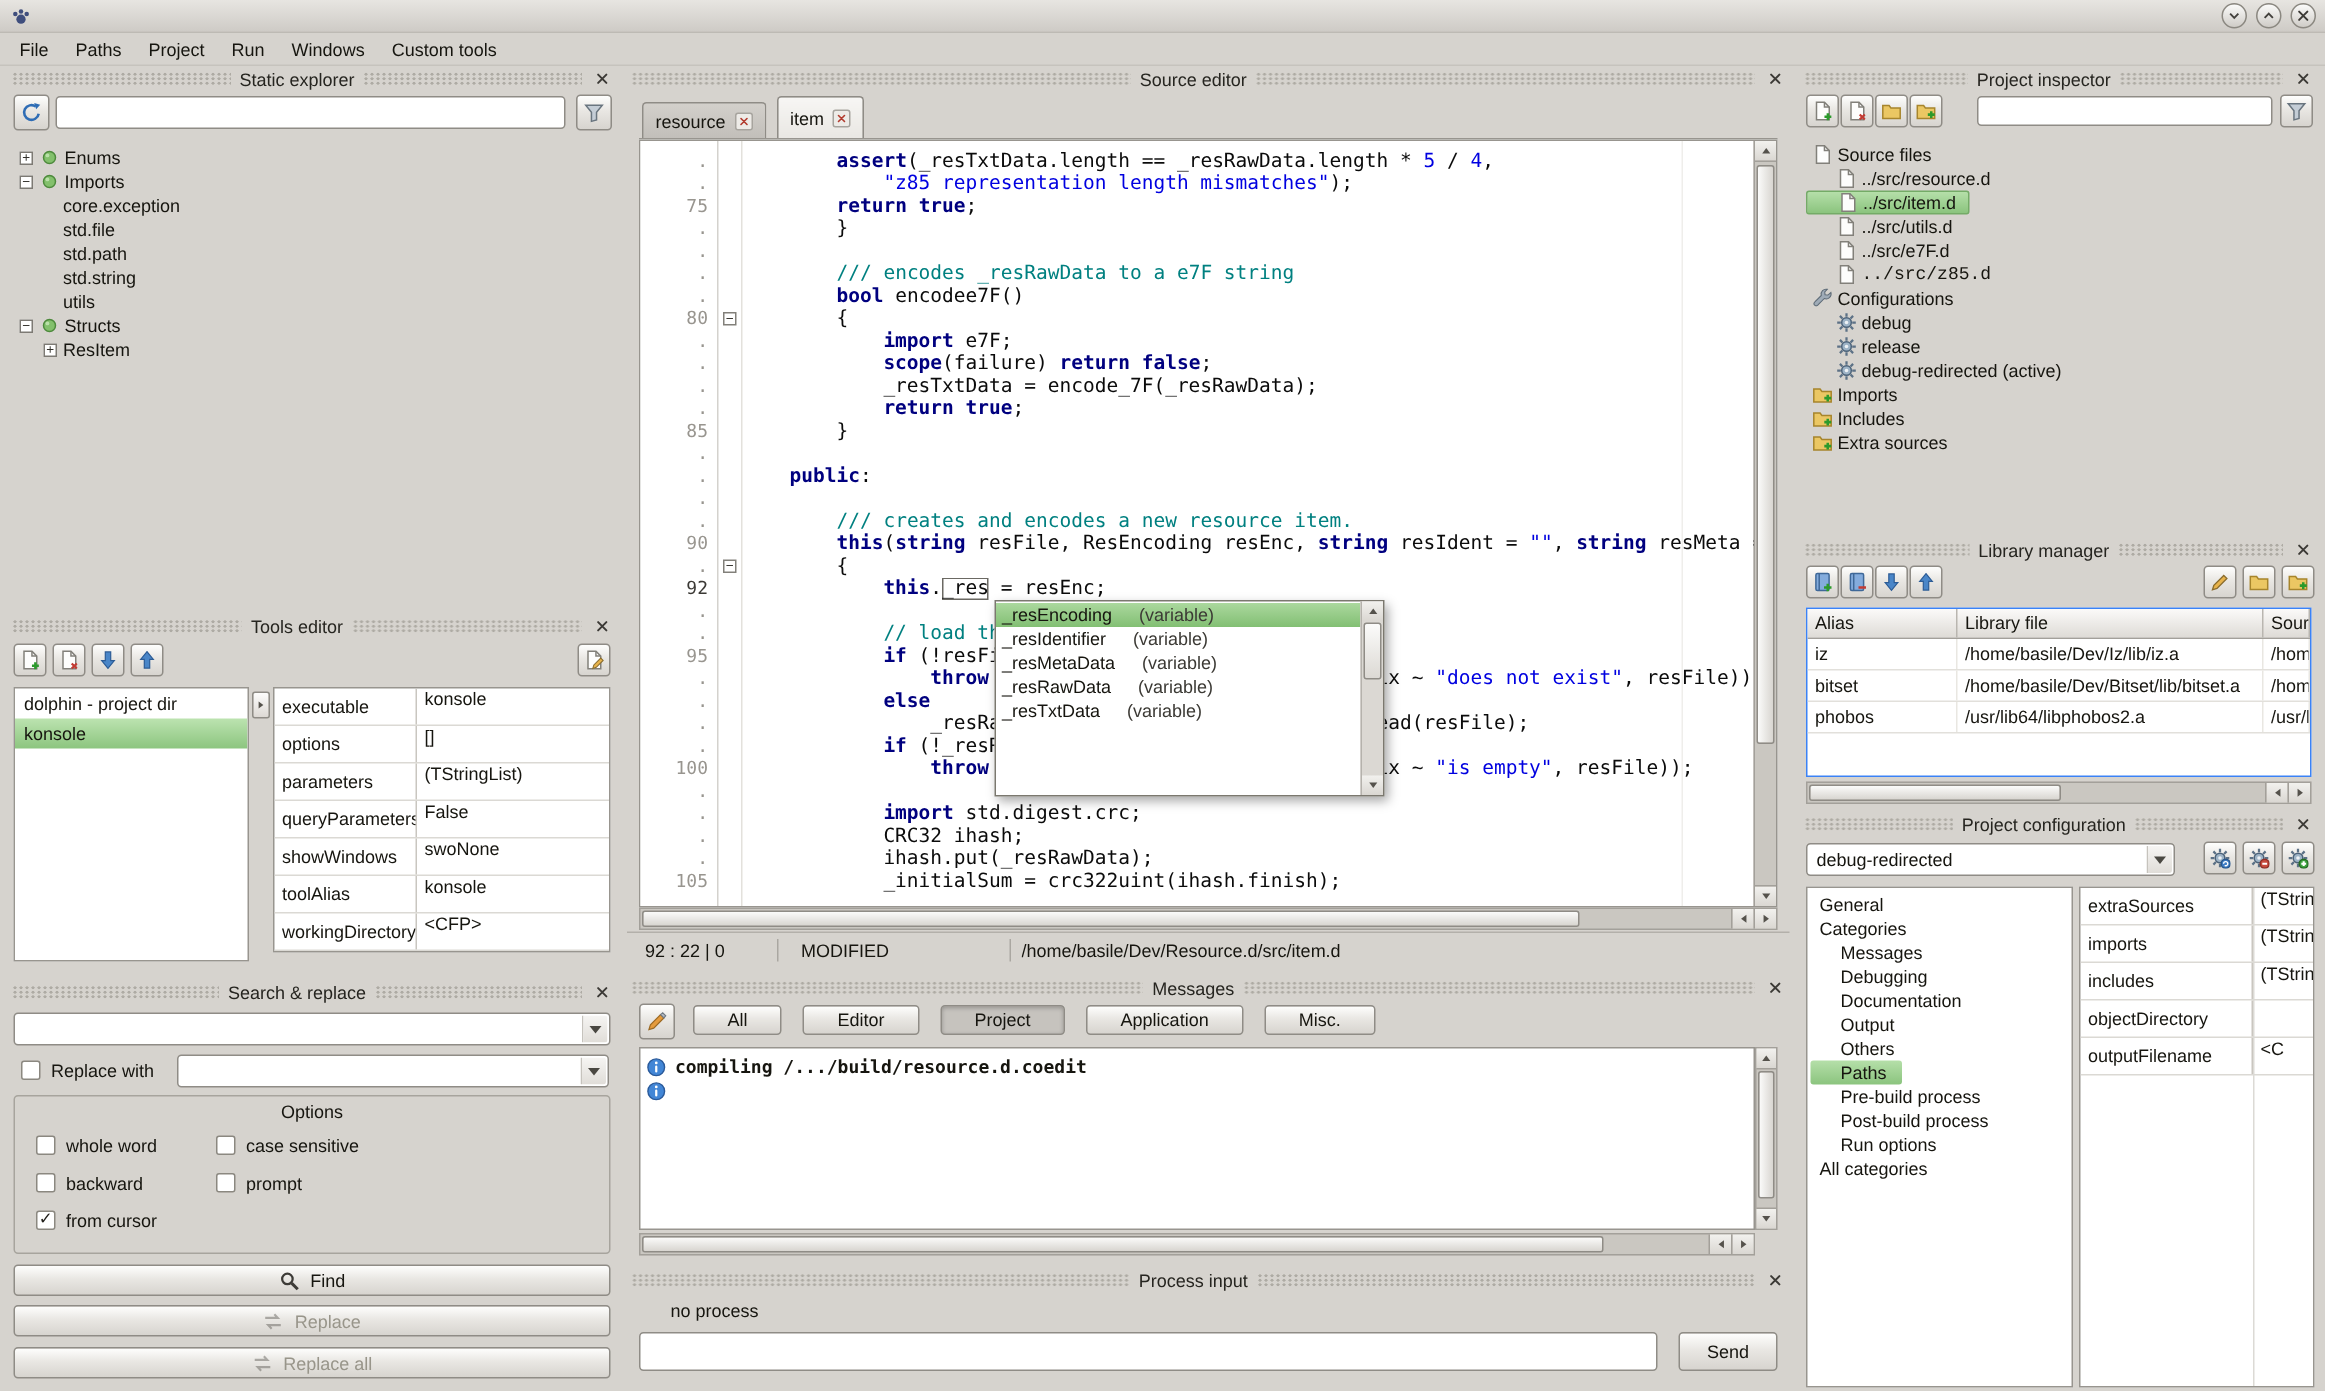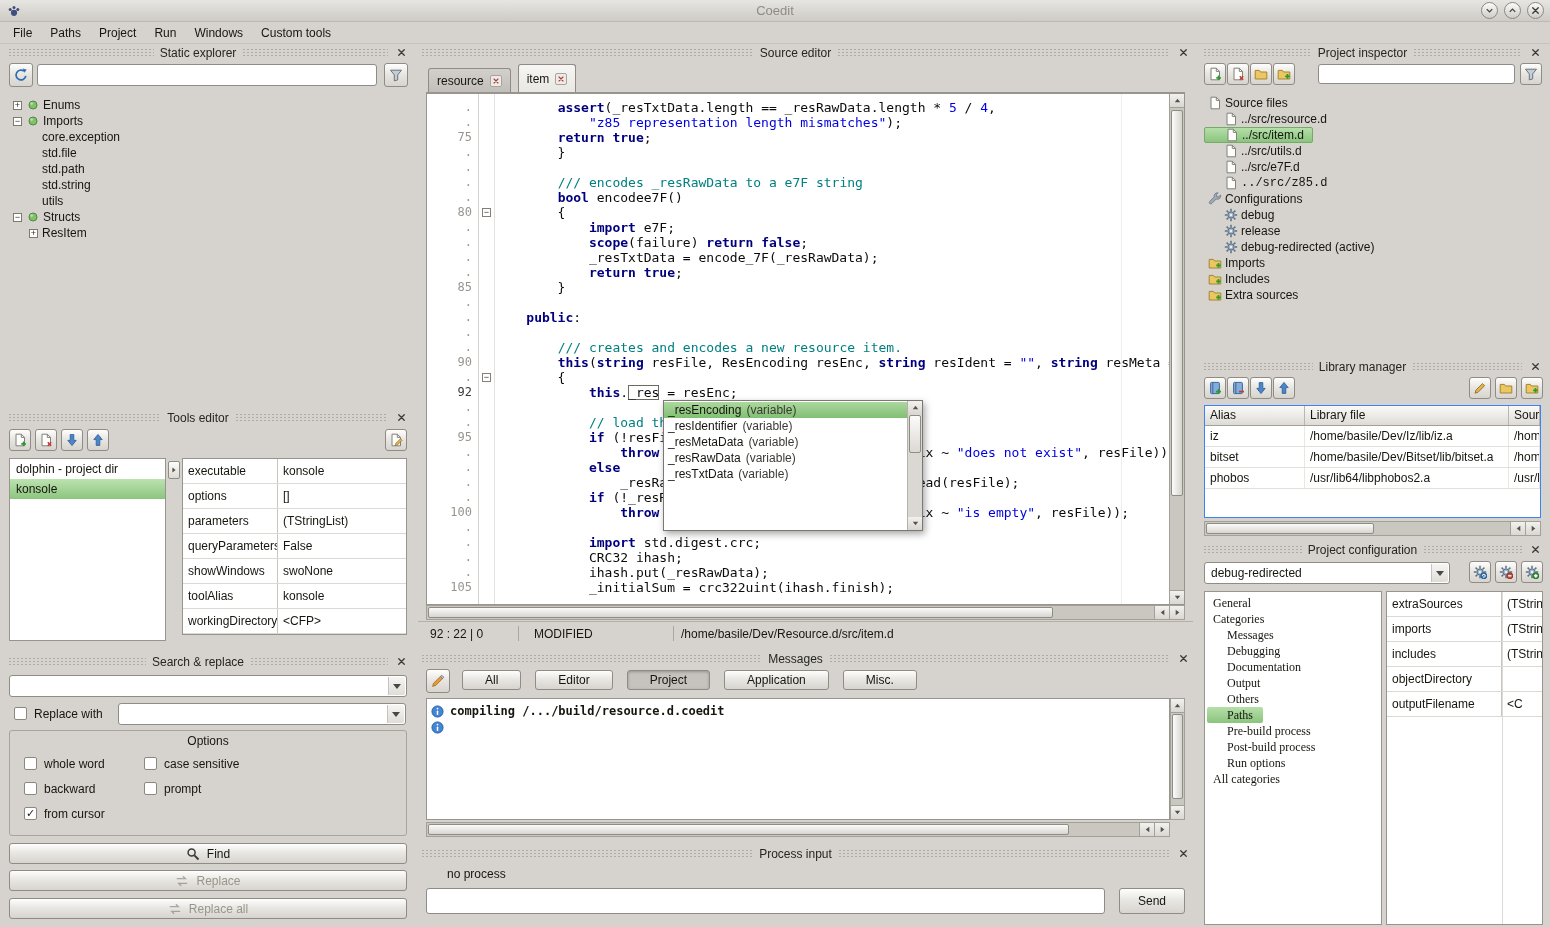--- a/index.html
+++ b/index.html
@@ -50,21 +50,21 @@
   .tree-row.sel{background:linear-gradient(#b5dfa9,#8bc47e);border:1px solid #74ab67;border-radius:2px;}
   .expander{width:9px;height:9px;border:1px solid #7d7a74;background:#fff;font-size:9px;line-height:7px;text-align:center;margin-right:4px;flex:none;color:#33312c;}
   .exp-spacer{width:13px;flex:none;}
   .tree-label{white-space:nowrap;}
 
   .listbox{position:absolute;background:#fff;border:1px solid #98958f;overflow:hidden;}
   .list-item{height:20px;line-height:20px;padding:0 6px;white-space:nowrap;overflow:hidden;}
   .list-item.sel-row{background:linear-gradient(#bce3b0,#8cc57f);}
 
   .propgrid{position:absolute;background:#fff;border:1px solid #98958f;overflow:hidden;}
-  .prop-row{display:flex;height:25px;align-items:center;border-bottom:1px solid #dbd9d4;}
+  .prop-row{display:flex;height:25px;align-items:flex-start;border-bottom:1px solid #dbd9d4;}
   .prop-name{width:95px;flex:none;padding:0 5px;border-right:1px solid #c9c6c0;white-space:nowrap;overflow:hidden;height:100%;display:flex;align-items:center;}
   .prop-value{flex:1;padding:0 5px;white-space:nowrap;overflow:hidden;}
   #config-props .prop-name{width:115px;}
   #config-props::before{content:"";position:absolute;top:0;bottom:0;left:115px;width:1px;background:#dcdad5;}
 
   .check{display:inline-flex;align-items:center;height:25px;}
   .cb{width:13px;height:13px;border:1px solid #8b8880;border-radius:2px;background:#fff;margin-right:7px;font-size:11px;line-height:11px;text-align:center;color:#22201b;flex:none;}
 
   .groupbox{position:absolute;border:1px solid #a7a49d;border-radius:3px;}
   .gb-title{text-align:center;padding-top:3px;}
@@ -88,21 +88,21 @@
   .ruler{position:absolute;top:0;bottom:0;left:626px;border-left:1px solid #efeeeb;}
   .tk-k{color:#00007f;font-weight:bold;}
   .tk-c{color:#008080;}
   .tk-s{color:#0000e0;}
   .tk-n{color:#0000e0;}
   .tk-t{color:#0b0b0b;}
   .tk-b{color:#0b0b0b;box-shadow:inset 0 0 0 1px #6b6963;}
 
   .completion{position:absolute;left:168px;top:306px;width:260px;height:131px;background:#fff;border:1px solid #7b786f;box-shadow:2px 3px 7px rgba(0,0,0,.35);display:flex;font-family:"Liberation Sans",sans-serif;font-size:12px;z-index:5;}
   .comp-list{flex:1;overflow:hidden;padding-top:1px;}
-  .comp-row{height:16px;display:flex;align-items:center;gap:5px;padding:0 4px;white-space:nowrap;}
+  .comp-row{height:16px;display:flex;align-items:center;gap:18px;padding:0 4px;white-space:nowrap;}
   .comp-row.sel{background:linear-gradient(#abd89e,#82bf73);}
   .comp-kind{color:#3c3a35;}
   .comp-sb{width:15px;flex:none;border-left:1px solid #b5b2ac;background:#dbd8d3;display:flex;flex-direction:column;}
   .comp-sb .sb-btn{height:13px;}
   .comp-track{flex:1;position:relative;}
   .comp-thumb{position:absolute;left:1px;right:1px;top:1px;height:38px;background:linear-gradient(#fbfbfa,#dcd9d4);border:1px solid #8f8c86;border-radius:2px;}
 
   
   .sb-btn{display:flex;align-items:center;justify-content:center;background:linear-gradient(#f2f1ee,#dad7d2);}
   .sb-btn .ic{width:9px;height:9px;}
@@ -135,39 +135,38 @@
   .libtable{position:absolute;background:#fff;border:1px solid #3b82f6;overflow:hidden;}
   .lib-head{display:flex;height:20px;background:linear-gradient(#fbfaf9,#dedbd6);border-bottom:1px solid #a3a09a;}
   .lib-th{padding:2px 5px;border-right:1px solid #b9b6b0;white-space:nowrap;overflow:hidden;}
   .lib-tr{display:flex;height:21px;border-bottom:1px solid #e2e0db;}
   .lib-td{padding:3px 5px;border-right:1px solid #e9e7e2;white-space:nowrap;overflow:hidden;}
   .lib-c0{width:100px;flex:none;}
   .lib-c1{width:204px;flex:none;}
   .lib-c2{flex:1;}
 
   
-  .cat-tree{position:absolute;background:#fff;border:1px solid #98958f;overflow:hidden;padding-top:3px;font-family:Liberation Serif, serif;}
+  .cat-tree{position:absolute;background:#fff;border:1px solid #98958f;overflow:hidden;padding-top:3px;}
   .cat-row{height:16px;line-height:16px;width:max-content;padding-right:10px;white-space:nowrap;}
   .cat-row.sel{background:linear-gradient(#b5dfa9,#8bc47e);border-radius:2px;}
 
   .proc-status{position:absolute;}
 </style>
 </head>
 <body>
 
 <div id="app">
 
   <div class="titlebar">
     <span class="appicon ic"><span class="ic"><svg viewBox="0 0 14 14" width="100%" height="100%">
             <circle cx="7" cy="8.8" r="3.1" fill="#3f4e7d"></circle>
             <circle cx="3.2" cy="5.4" r="1.5" fill="#3f4e7d"></circle>
             <circle cx="7" cy="3.6" r="1.5" fill="#3f4e7d"></circle>
             <circle cx="10.8" cy="5.4" r="1.5" fill="#3f4e7d"></circle>
           </svg></span></span>
-    <span class="apptitle">Coedit</span>
     <span class="winbtns">
       <button class="winbtn">
           <span class="ic">
             <svg viewBox="0 0 14 14" width="100%" height="100%">
               <path d="M3.5 5.2L7 8.8l3.5-3.6" fill="none" stroke="#44423e" stroke-width="1.6"></path>
             </svg>
           </span>
         </button>
       <button class="winbtn">
           <span class="ic">

